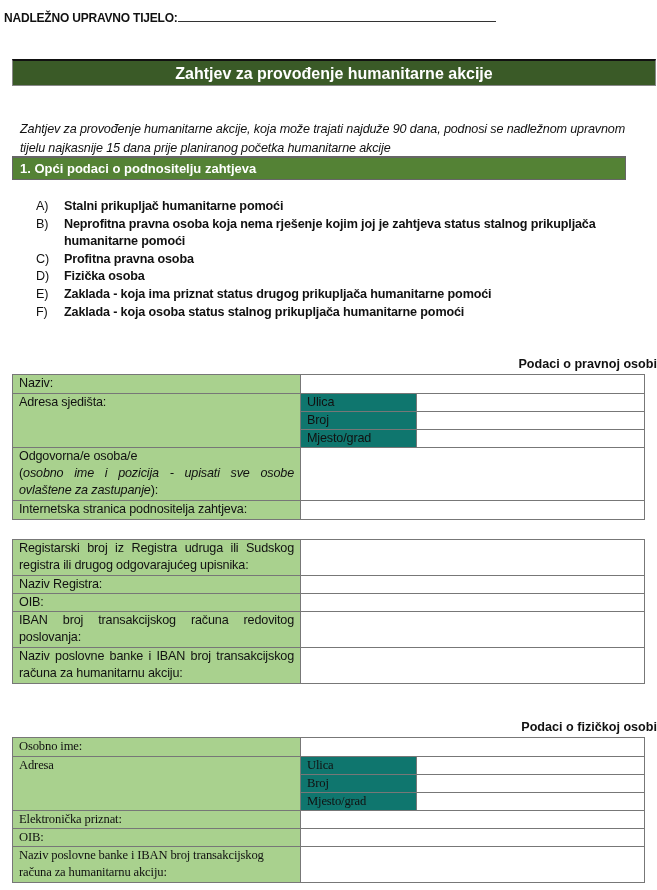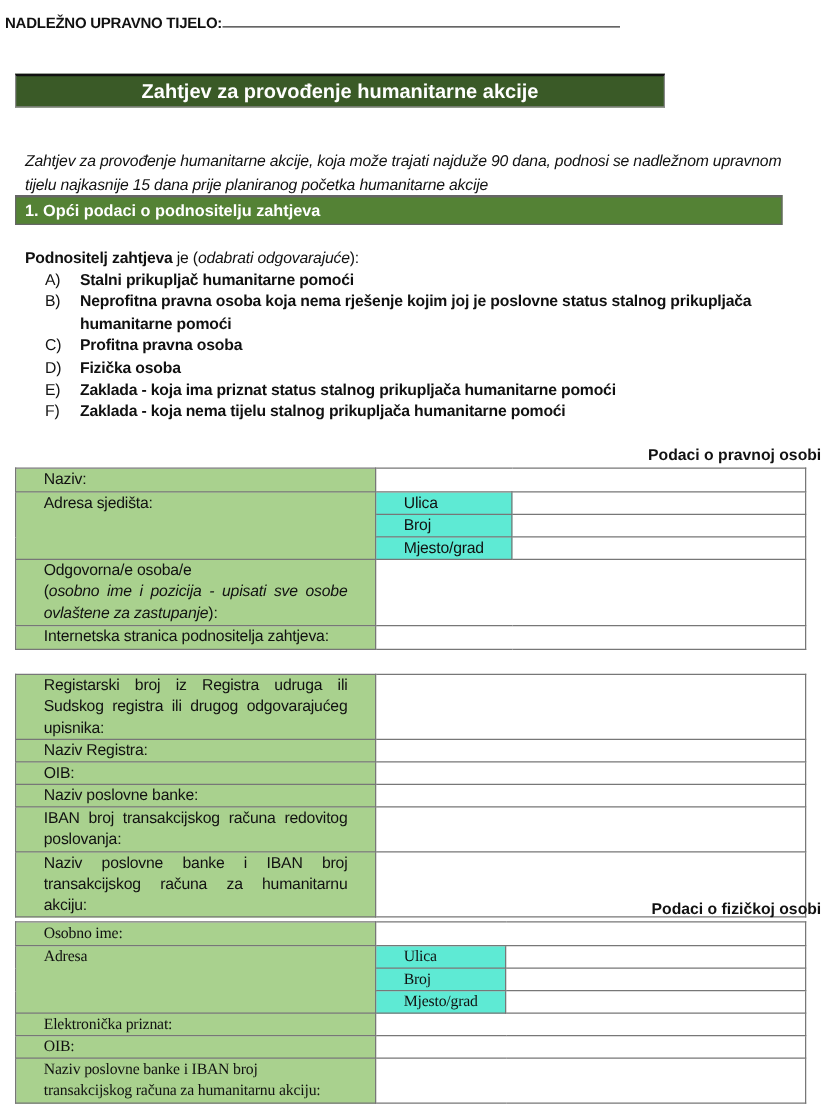--- a/index.html
+++ b/index.html
@@ -2,85 +2,84 @@
 <html><head>
 <meta charset="utf-8">
 <style>
   html, body { margin: 0; padding: 0; background: #ffffff; }
   body { width: 657px; height: 890px; position: relative; overflow: hidden;
          font-family: "Liberation Sans", sans-serif; color: #111; }
 
   .top-label { position: absolute; left: 4px; top: 9px; font-size: 12px; font-weight: bold; letter-spacing: -0.2px; }
   .top-label .line { display: inline-block; width: 318px; border-bottom: 1px solid #333; height: 12px; vertical-align: baseline; }
 
-  .title-bar { position: absolute; left: 12px; top: 59px; width: 520px; height: 27px;
+  .title-bar { position: absolute; left: 12px; top: 59px; width: 644px; height: 27px;
                background: #3a5a27; border-top: 2px solid #111; border-left: 1px solid #888; border-right: 1px solid #888; border-bottom: 1px solid #888;
                color: #fff; font-weight: bold; font-size: 16px; text-align: center; line-height: 26px; box-sizing: border-box; }
 
   .intro { position: absolute; left: 20px; top: 120px; width: 610px; font-size: 12.6px; font-style: italic; line-height: 19px; letter-spacing: -0.15px; }
 
   .section-bar { position: absolute; left: 12px; top: 156px; width: 614px; height: 24px;
                  background: #548235; border: 1px solid #666; border-top-width: 2px; box-sizing: border-box;
                  color: #fff; font-weight: bold; font-size: 13px; line-height: 21px; padding-left: 7px; }
 
   .applicant { position: absolute; left: 20px; top: 198px; font-size: 12.6px; line-height: 17.6px; letter-spacing: -0.15px; }
   .applicant ol { list-style: none; margin: 0; padding: 0; }
   .applicant li { display: flex; }
   .applicant li .letter { width: 28px; padding-left: 16px; flex: none; }
   .applicant li .txt { width: 540px; font-weight: bold; }
 
   .tbl-caption { position: absolute; left: 0; width: 657px; text-align: right; font-weight: bold; font-size: 12.6px; }
 
   table.form { position: absolute; left: 12px; width: 633px; border-collapse: collapse; font-size: 12.6px; letter-spacing: -0.15px; }
-  table.form td { border: 1px solid #777; padding: 0 22px; vertical-align: top; line-height: 17px; box-sizing: border-box; }
+  table.form td { border: 1px solid #777; padding: 0 6px; vertical-align: top; line-height: 17px; box-sizing: border-box; }
   td.lbl { background: #a9d18e; width: 288px; }
-  td.sub { background: #5eead4; width: 91px; }
+  td.sub { background: #0f766e; width: 116px; }
   td.val { background: #fff; }
   td.just { text-align: justify; text-align-last: auto; }
   .it { font-style: italic; }
 </style>
 </head>
 <body>
 
 <div class="top-label">
   <span>NADLEŽNO UPRAVNO TIJELO:</span><span class="line"></span>
 </div>
 
 <div class="title-bar">Zahtjev za provođenje humanitarne akcije</div>
 
 <div class="intro">Zahtjev za provođenje humanitarne akcije, koja može trajati najduže 90 dana, podnosi se nadležnom upravnom tijelu najkasnije 15 dana prije planiranog početka humanitarne akcije</div>
 
 <div class="section-bar">1. Opći podaci o podnositelju zahtjeva</div>
 
 <div class="applicant">
-  <div><b>Podnositelj zahtjeva</b><span> je (</span><i>odabrati odgovarajuće</i><span>):</span></div>
   <ol>
     <li>
         <span class="letter">A)</span>
         <span class="txt">Stalni prikupljač humanitarne pomoći</span>
       </li>
     <li>
         <span class="letter">B)</span>
-        <span class="txt">Neprofitna pravna osoba koja nema rješenje kojim joj je poslovne status stalnog  prikupljača humanitarne pomoći</span>
+        <span class="txt">Neprofitna pravna osoba koja nema rješenje kojim joj je zahtjeva status stalnog  prikupljača humanitarne pomoći</span>
       </li>
     <li>
         <span class="letter">C)</span>
         <span class="txt">Profitna pravna osoba</span>
       </li>
     <li>
         <span class="letter">D)</span>
         <span class="txt">Fizička osoba</span>
       </li>
     <li>
         <span class="letter">E)</span>
-        <span class="txt">Zaklada - koja ima priznat status stalnog prikupljača humanitarne pomoći</span>
+        <span class="txt">Zaklada - koja ima priznat status drugog prikupljača humanitarne pomoći</span>
       </li>
     <li>
         <span class="letter">F)</span>
-        <span class="txt">Zaklada - koja nema tijelu stalnog prikupljača  humanitarne pomoći</span>
+        <span class="txt">Zaklada - koja osoba status stalnog prikupljača  humanitarne pomoći</span>
       </li>
   </ol>
 </div>
 
 <div class="tbl-caption" style="top:357px;">Podaci o pravnoj osobi</div>
 <table class="form" style="top:374px;">
   <tbody>
       <tr style="height:19px;">
     <td class="lbl">Naziv:</td>
     <td class="val" colspan="2"></td>
@@ -116,24 +115,20 @@
     <td class="val"></td>
   </tr>
   <tr style="height:18px;">
     <td class="lbl">Naziv Registra:</td>
     <td class="val"></td>
   </tr>
   <tr style="height:18px;">
     <td class="lbl">OIB:</td>
     <td class="val"></td>
   </tr>
-  <tr style="height:18px;">
-    <td class="lbl">Naziv poslovne banke:</td>
-    <td class="val"></td>
-  </tr>
   <tr style="height:36px;">
     <td class="lbl just">IBAN broj transakcijskog računa redovitog poslovanja:</td>
     <td class="val"></td>
   </tr>
   <tr style="height:36px;">
     <td class="lbl just">Naziv poslovne banke i IBAN broj transakcijskog računa za humanitarnu akciju:</td>
     <td class="val"></td>
   </tr>
 </tbody>
   </table>

